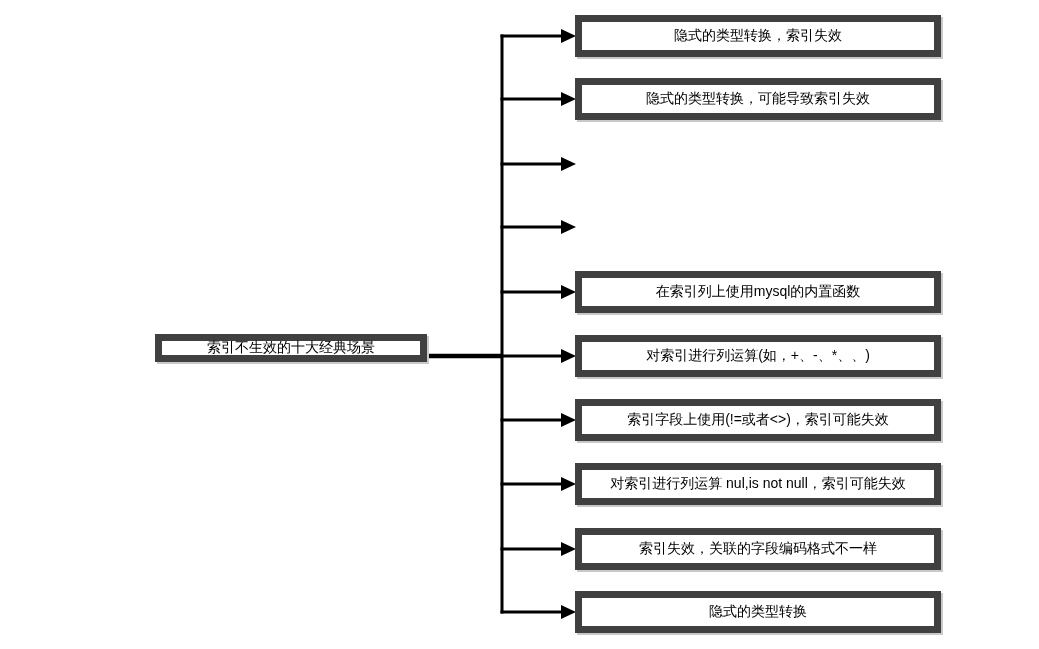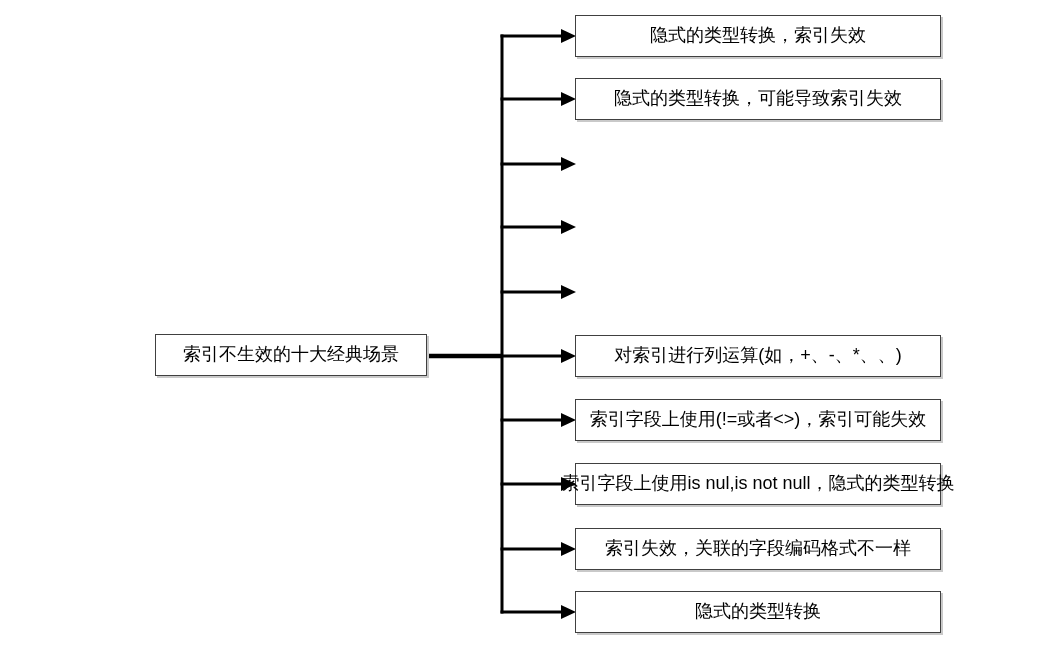--- a/index.html
+++ b/index.html
@@ -20,37 +20,37 @@
     left: 0;
     top: 0;
     width: 1039px;
     height: 649px;
     z-index: 1;
   }
   .node {
     position: absolute;
     box-sizing: border-box;
     background: #ffffff;
-    border: 1px solid #404040;
+    border: 7px solid #404040;
     box-shadow: 2px 2px 0 #c9c9c9;
     display: flex;
     align-items: center;
     justify-content: center;
     text-align: center;
-    font-size: 18px;
+    font-size: 14px;
     color: #000000;
     line-height: 1.1;
     z-index: 2;
     white-space: nowrap;
   }
   .root-node {
     left: 155px;
     top: 334px;
     width: 272px;
-    height: 42px;
+    height: 28px;
   }
   .branch-node {
     left: 575px;
     width: 366px;
     height: 42px;
   }
 </style>
 </head>
 <body>
 
@@ -107,28 +107,31 @@
   <div class="node root-node">
     <span>索引不生效的十大经典场景</span>
   </div>
 
   <div class="node branch-node" style="top:15px">
     <span>隐式的类型转换，索引失效</span>
   </div>
   <div class="node branch-node" style="top:78px">
     <span>隐式的类型转换，可能导致索引失效</span>
   </div>
+  <div class="node branch-node" style="top:271px">
+    <span>在索引列上使用mysql的内置函数</span>
+  </div>
   <div class="node branch-node" style="top:399px">
     <span>索引字段上使用(!=或者&lt;&gt;)，索引可能失效</span>
   </div>
   <div class="node branch-node" style="top:335px">
     <span>对索引进行列运算(如，+、-、*、、)</span>
   </div>
   <div class="node branch-node" style="top:463px">
-    <span>索引字段上使用is nul,is not null，隐式的类型转换</span>
+    <span>对索引进行列运算 nul,is not null，索引可能失效</span>
   </div>
   <div class="node branch-node" style="top:528px">
     <span>索引失效，关联的字段编码格式不一样</span>
   </div>
   <div class="node branch-node" style="top:591px">
     <span>隐式的类型转换</span>
   </div>
 
 </div>
 

